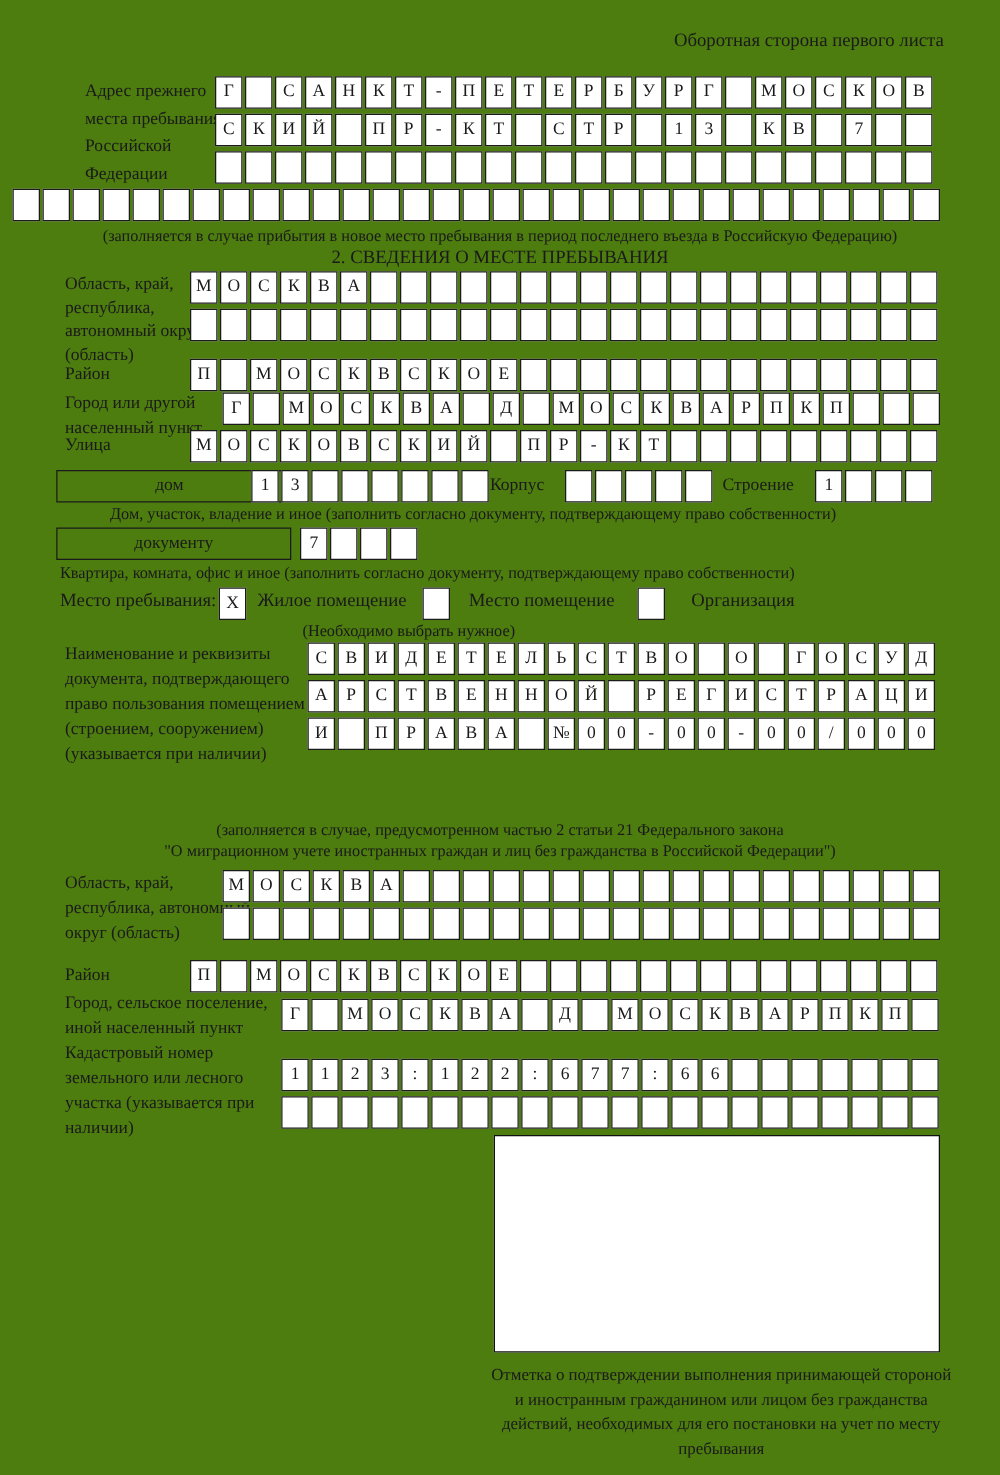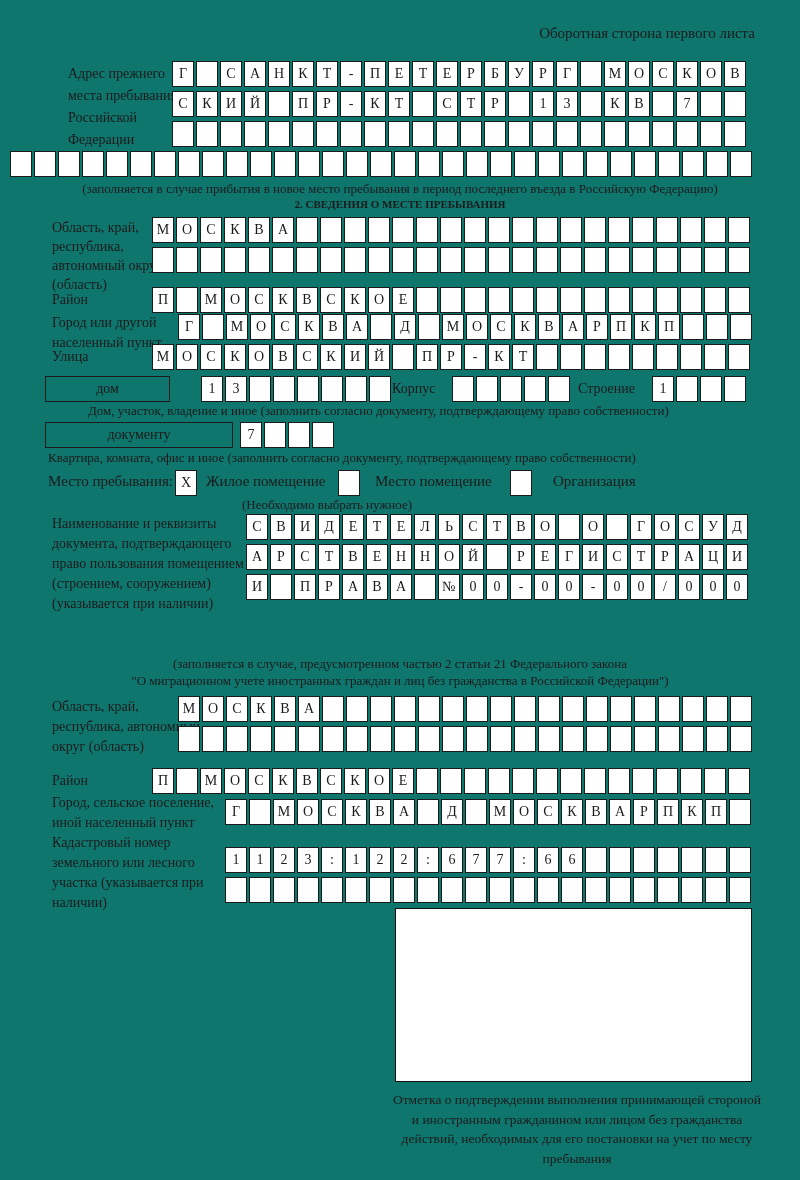--- a/index.html
+++ b/index.html
@@ -1,25 +1,25 @@
 <!DOCTYPE html>
 <html><head>
 <meta charset="utf-8">
 <style>
   html,body { margin:0; padding:0; background:#fff; }
   .page {
-    position:relative; width:800px; height:1180px; background:#0f766e;
+    position:relative; width:800px; height:1180px; background:#4d7c0f;
     font-family:"Liberation Serif", serif; color:#1a1a1a; overflow:hidden;
   }
   .abs { position:absolute; }
   .label { font-size:14px; line-height:19px; color:#1a1a1a; }
   .lh20 { line-height:20px; }
   .caption { font-size:13px; color:#1a1a1a; }
   .center { text-align:center; width:800px; left:0; }
-  .sect-title { font-size:11px; font-weight:bold; }
+  .sect-title { font-size:15px; font-weight:normal; }
   .cellrow { display:flex; gap:2px; }
   .cell {
     width:22px; height:26px; box-sizing:border-box;
     border:1.5px solid #1b1b1b; background:#fff;
     font-size:14px; line-height:23px; text-align:center; flex:0 0 auto;
   }
   .namedbox {
     box-sizing:border-box; border:1.5px solid #1b1b1b; height:26px;
     font-size:14px; line-height:23px; text-align:center;
   }
@@ -284,21 +284,21 @@
       <div class="cell"></div>
       <div class="cell"></div>
       <div class="cell"></div>
       <div class="cell"></div>
       <div class="cell"></div>
       <div class="cell"></div>
       <div class="cell"></div>
       <div class="cell"></div>
     </div>
 
-  <div class="abs namedbox" style="top:376px; left:45px; width:125px;">дом</div>
+  <div class="abs namedbox" style="top:376px; left:45px; width:181px;">дом</div>
   <div class="abs cellrow" style="top:376px; left:201px;">
       <div class="cell">1</div>
       <div class="cell">3</div>
       <div class="cell"></div>
       <div class="cell"></div>
       <div class="cell"></div>
       <div class="cell"></div>
       <div class="cell"></div>
       <div class="cell"></div>
     </div>

